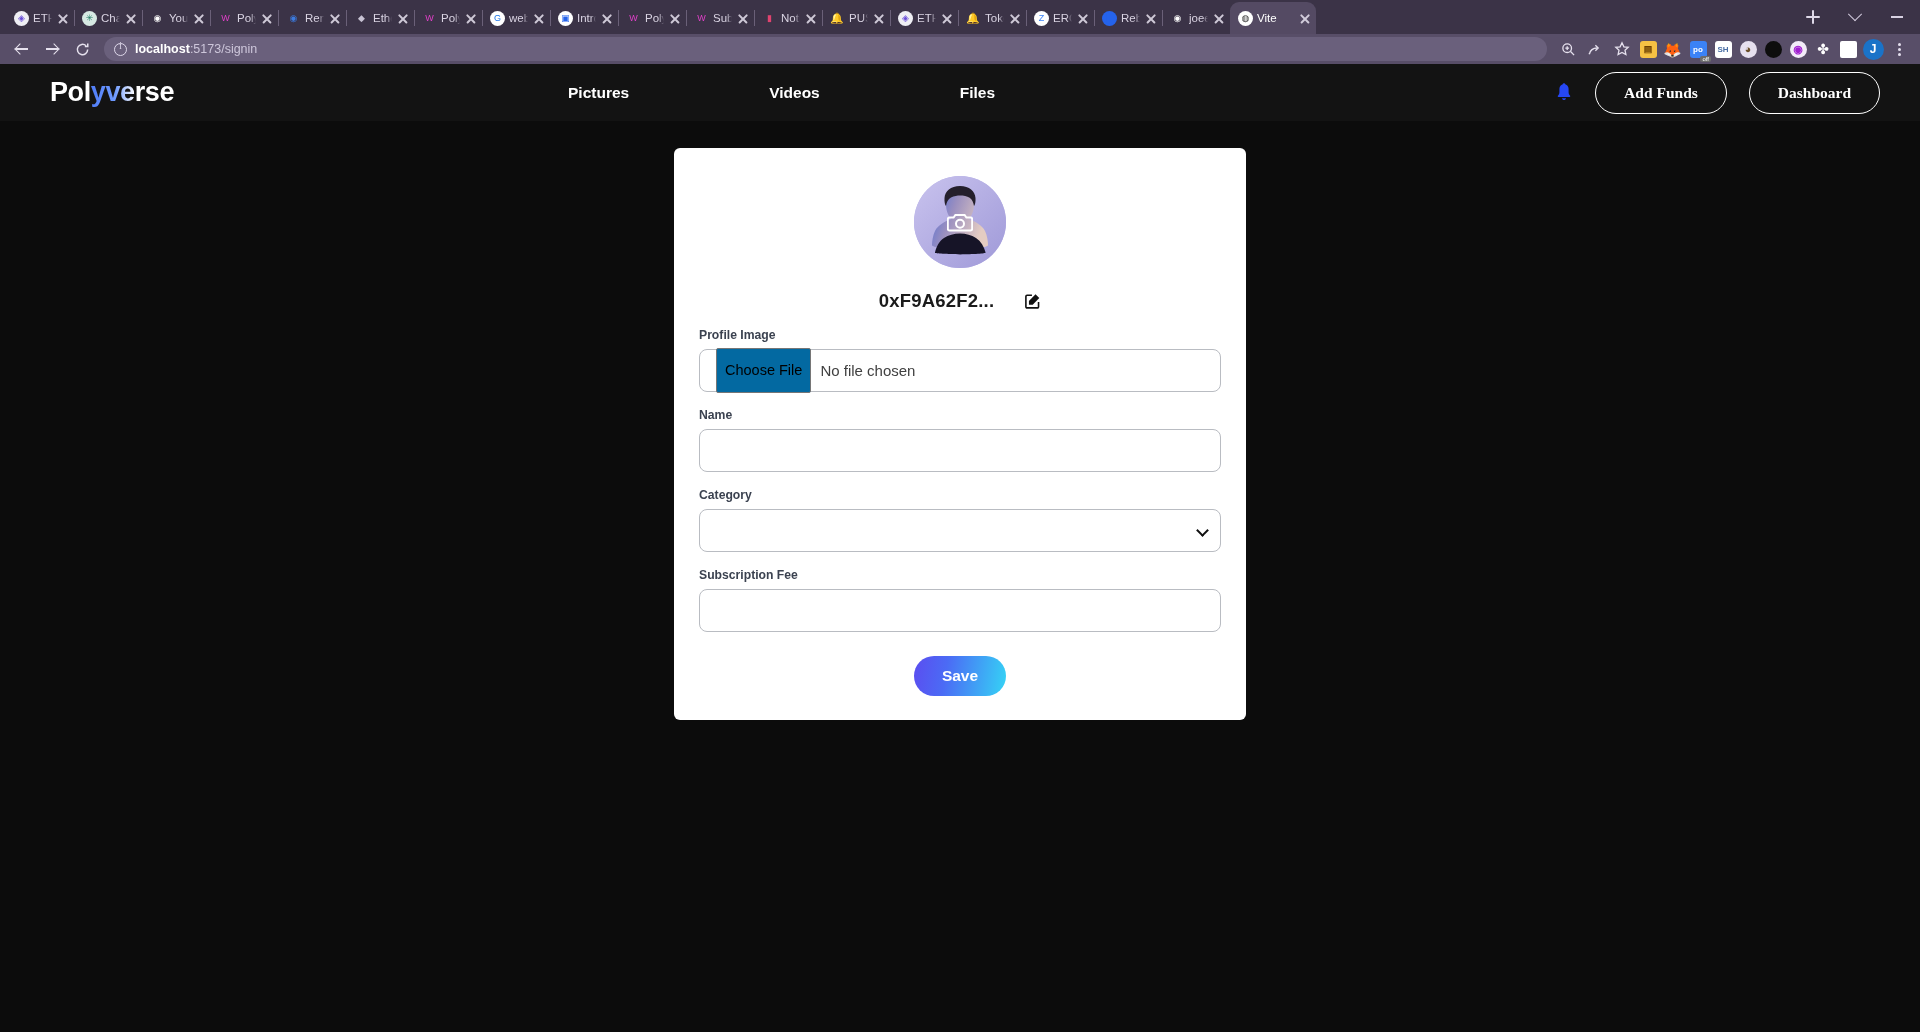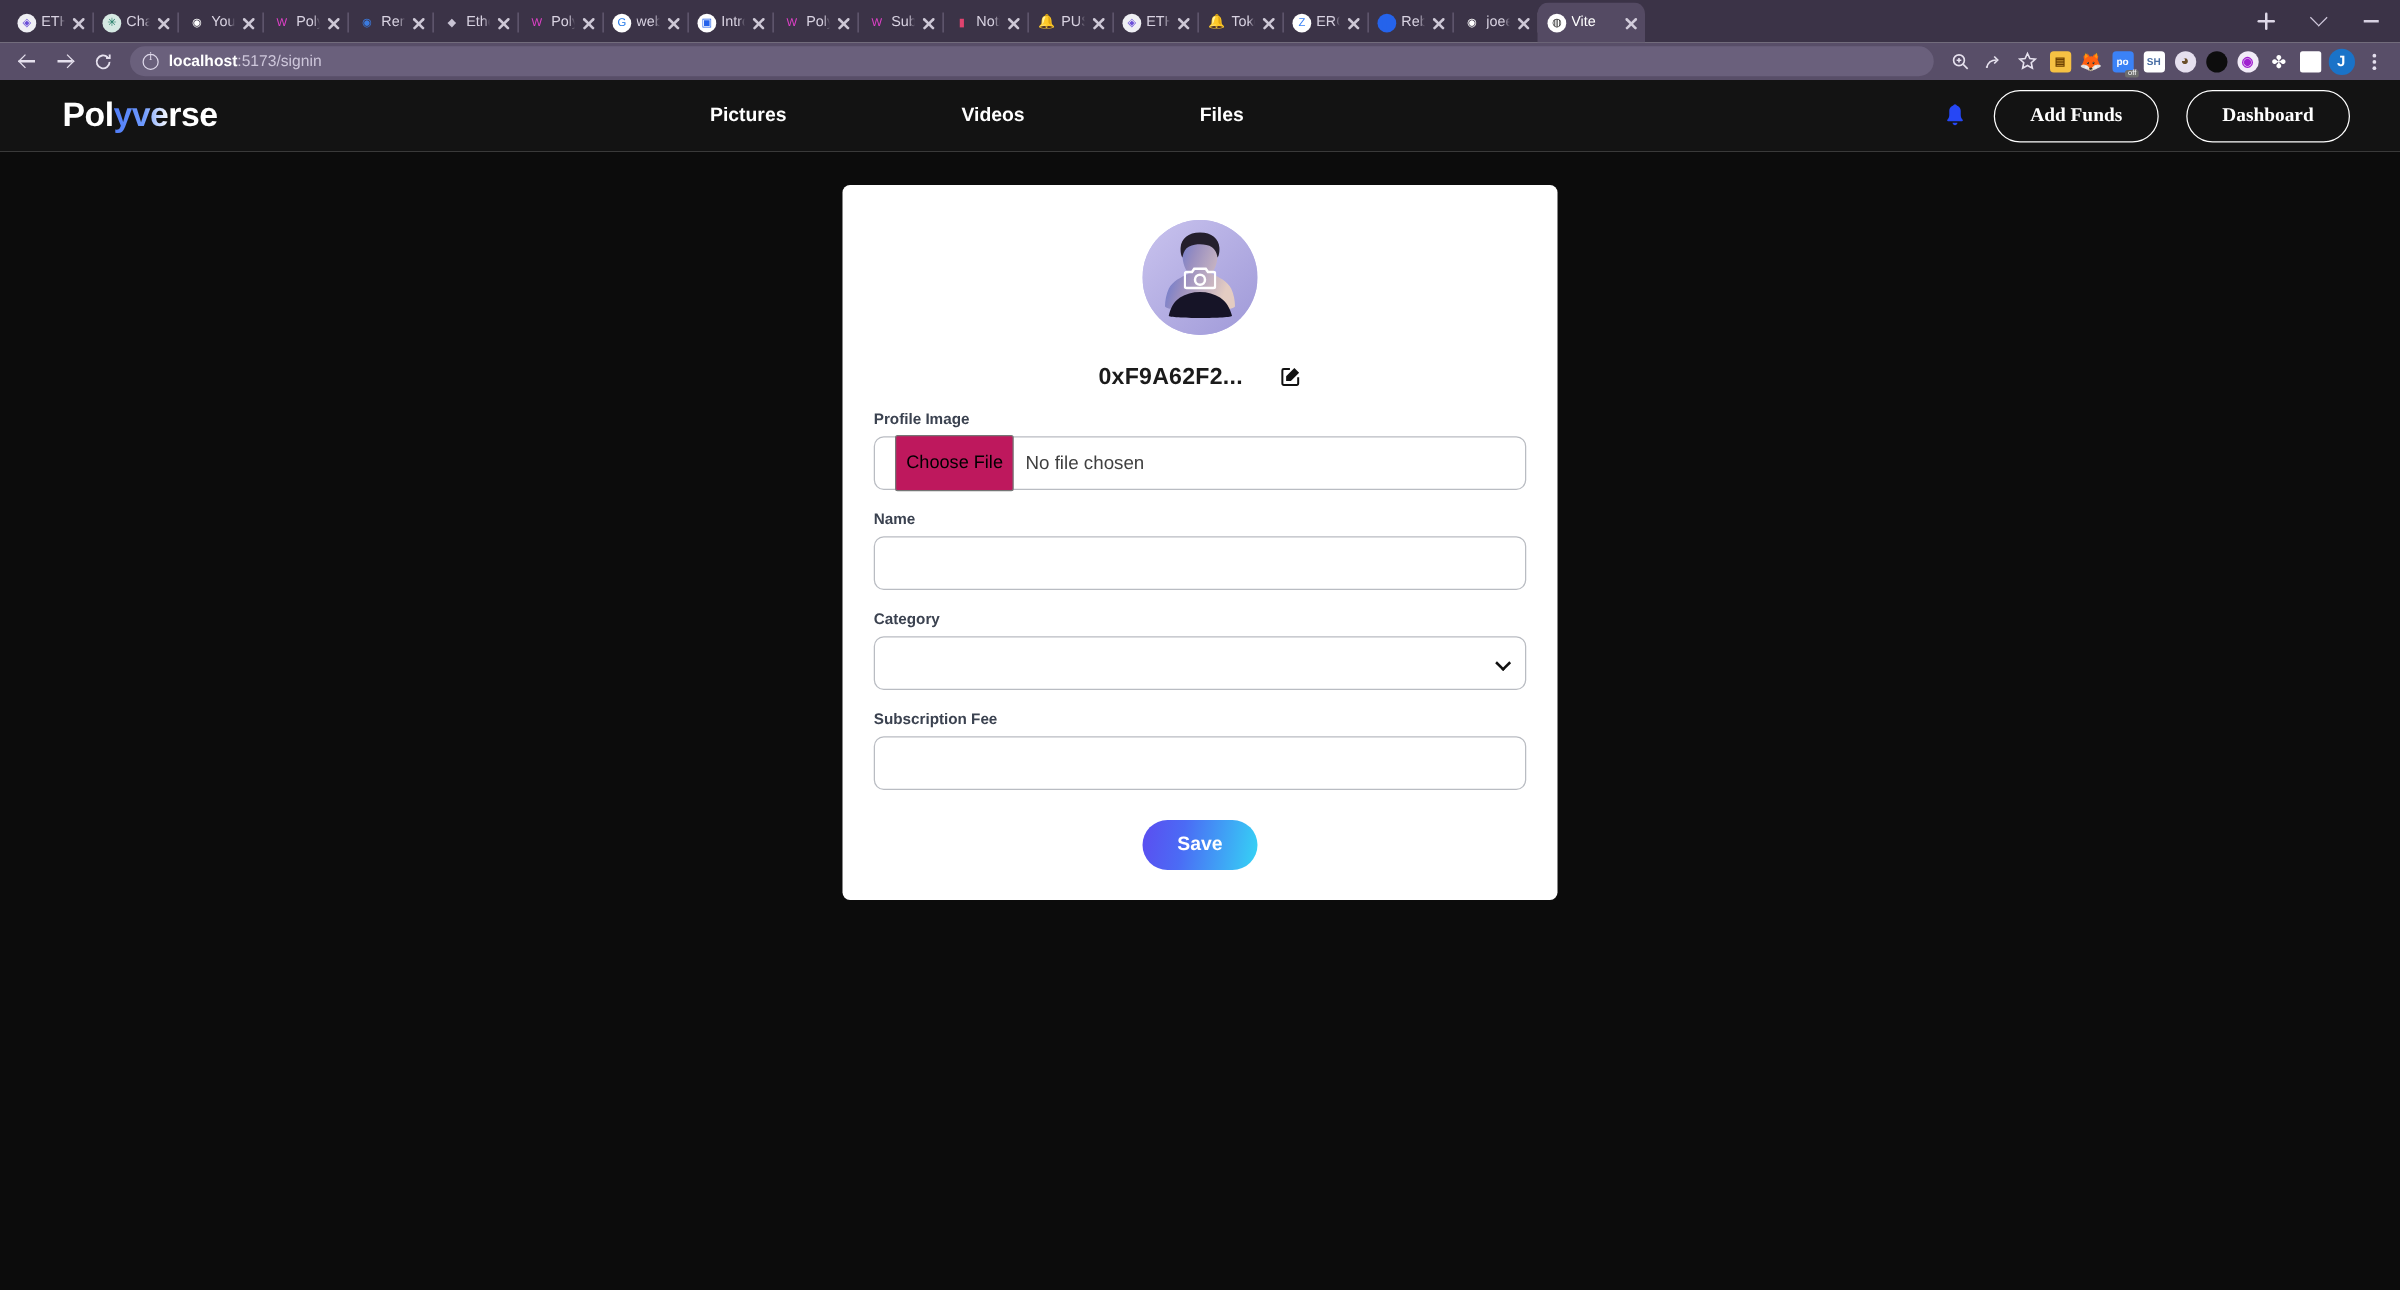--- a/index.html
+++ b/index.html
@@ -165,21 +165,21 @@
   .input {
     width: 100%; height: 43px; border: 1px solid #b9bcc2; border-radius: 8px;
     background: #fff; padding: 0 12px; font-size: 14px; font-family: "Liberation Sans", sans-serif;
     color: #111; outline: none;
   }
   .file-input {
     width: 100%; height: 43px; border: 1px solid #b9bcc2; border-radius: 8px;
     background: #fff; display: flex; align-items: center; padding: 0 8px 0 16px; gap: 9px;
   }
   .choose-btn {
-    border: 1px solid #767676; background: #be185d; color: #000;
+    border: 1px solid #767676; background: #0369a1; color: #000;
     font-size: 14.5px; padding: 13px 8px; border-radius: 2px;
     font-family: "Liberation Sans", sans-serif; line-height: 1.2;
   }
   .file-name { font-size: 15px; color: #404040; }
   .select-wrap { position: relative; }
   .select-wrap .chev-dn {
     position: absolute; right: 14px; top: 17px; width: 9px; height: 9px;
     border-right: 2px solid #101010; border-bottom: 2px solid #101010;
     transform: rotate(45deg); pointer-events: none;
   }

